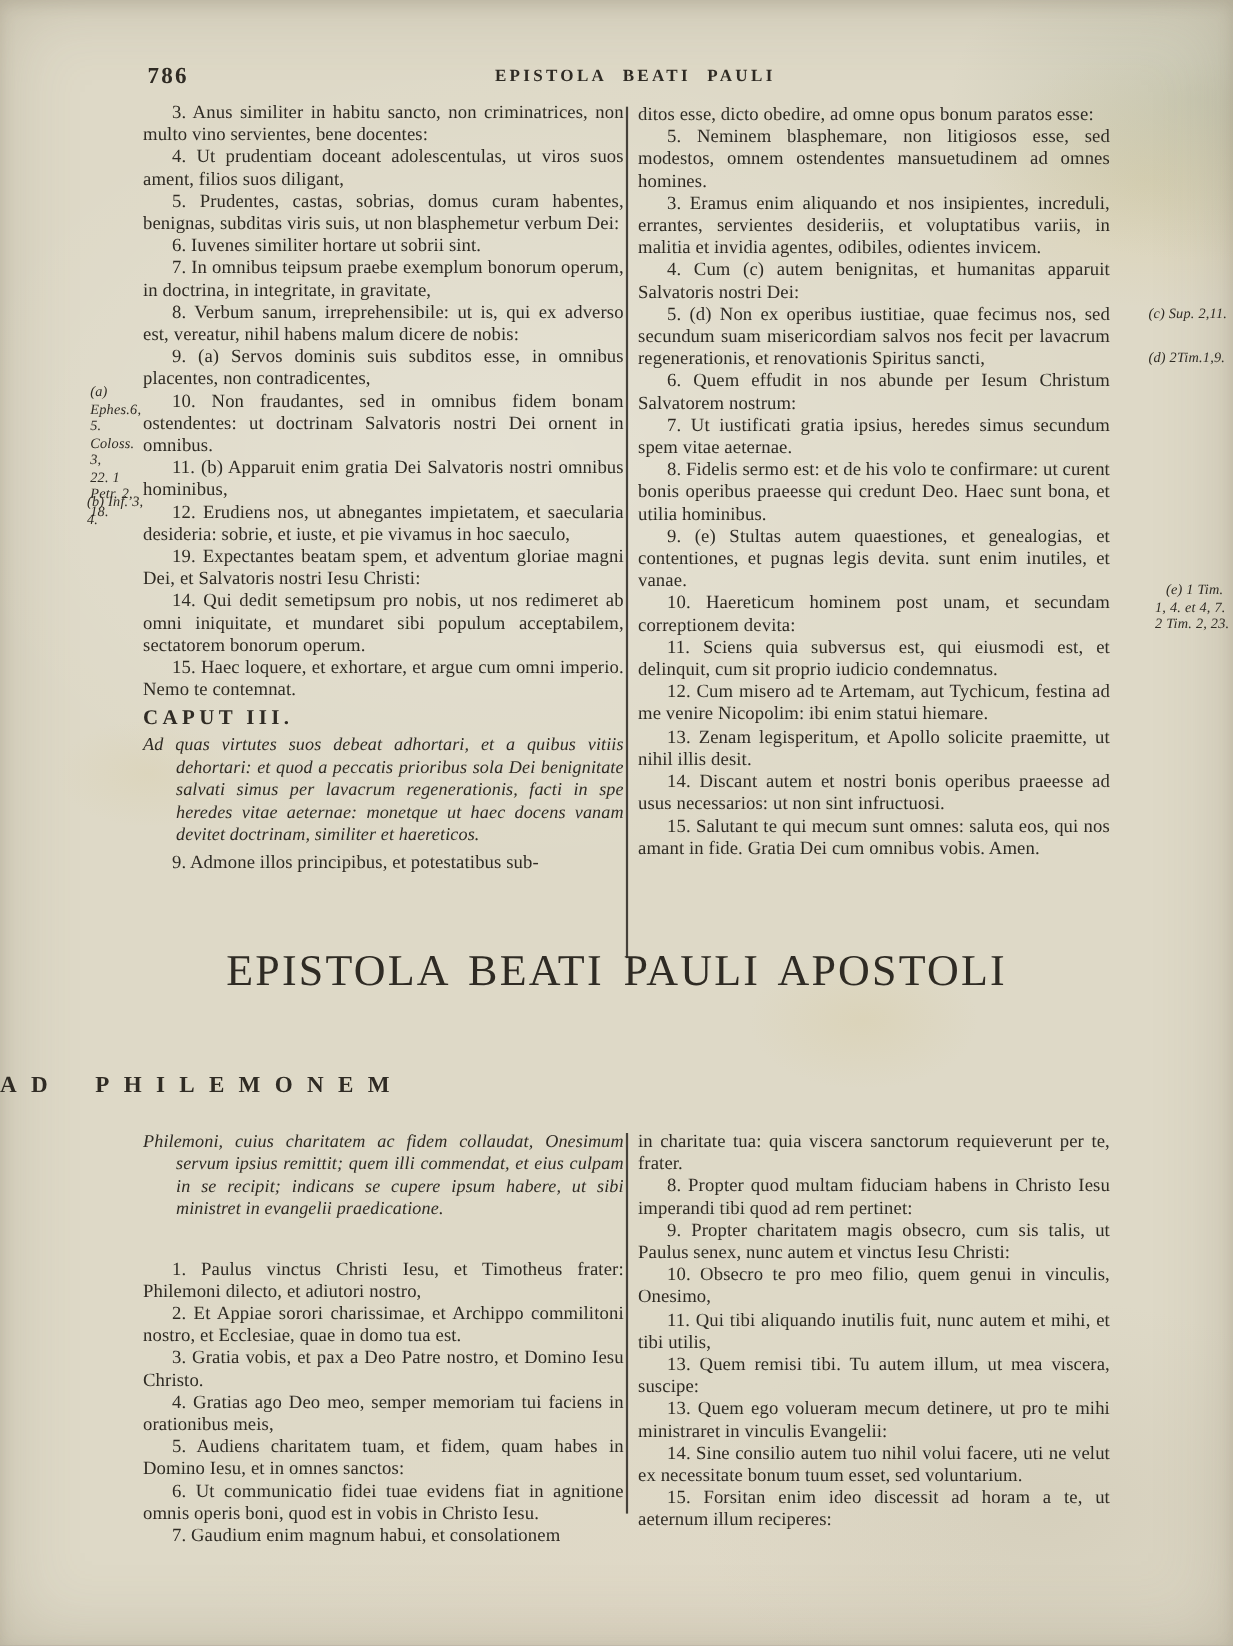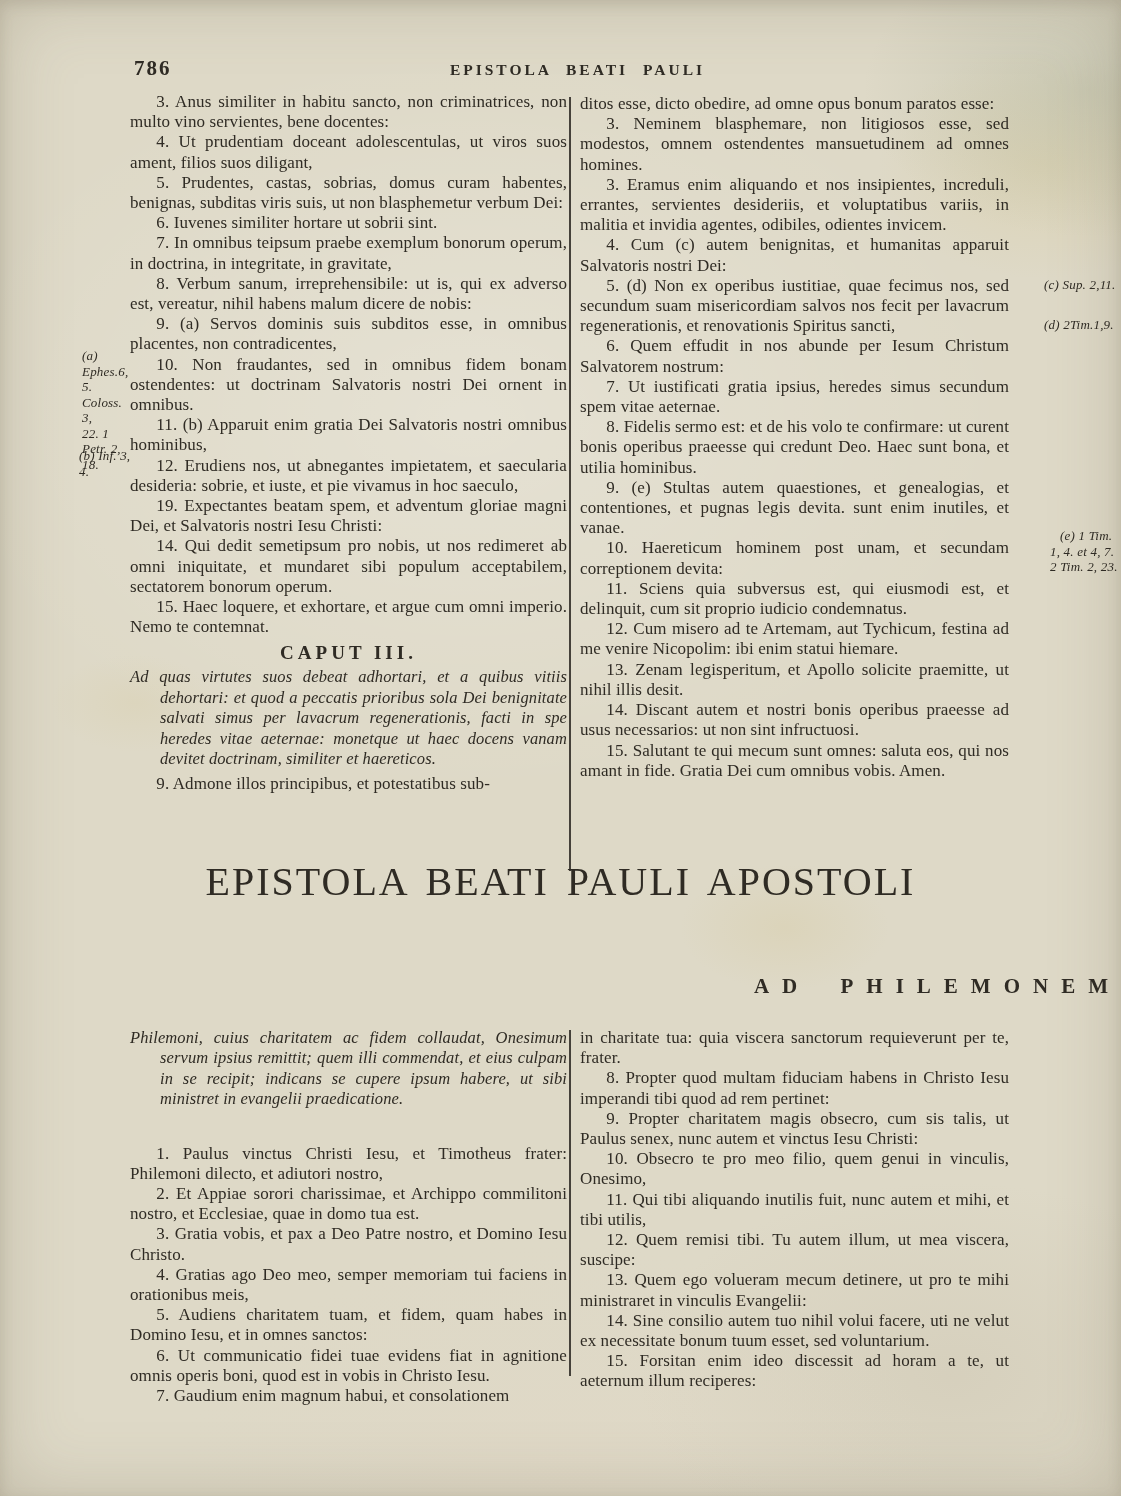--- a/index.html
+++ b/index.html
@@ -22,39 +22,39 @@
   .page-number { position:absolute; left:134px; top:56px; font-size:21px; font-weight:bold; letter-spacing:2px; }
   .running-header { position:absolute; left:34px; right:0; top:61px; text-align:center; font-size:15.5px; font-weight:bold; letter-spacing:3px; word-spacing:8px; }
 
   .col { position:absolute; }
   .verse { margin:0; font-size:17px; line-height:20.2px; text-align:justify; text-indent:1.55em; letter-spacing:0.1px; }
   .cont-first p:first-child { text-indent:0; }
 
   .titus-left  { left:130px; top:92px;  width:437px; }
   .titus-right { left:580px; top:94px;  width:429px; }
 
-  .caput-heading { margin:5px 0 3px; text-align:center; font-size:19px; font-weight:bold; letter-spacing:4px; }
+  .caput-heading { margin:5px 0 3px; font-size:19px; font-weight:bold; letter-spacing:4px; }
   .argument { margin:0; font-style:italic; font-size:16.5px; line-height:20.4px; text-align:justify; padding-left:30px; text-indent:-30px; letter-spacing:0.1px; }
   .titus-left .argument { margin-bottom:4px; }
 
   .divider { position:absolute; width:2px; background:#45413a; }
   .divider-top { left:569px; top:97px; height:774px; }
   .divider-bottom { left:569px; top:1030px; height:346px; }
 
   .margin-note { position:absolute; font-size:13px; font-style:italic; line-height:15.5px; letter-spacing:0.2px; }
   .margin-note span { display:block;margin-left:36px; }
   .mn-a { left:46px;  top:348px; width:86px; }
   .mn-b { left:43px;  top:448px; width:100px; }
   .mn-c { left:1008px; top:277px; width:110px; }
   .mn-d { left:1008px; top:317px; width:110px; }
   .mn-e { left:1014px; top:528px; width:104px; text-align:left; }
   .mn-e span:first-child { padding-left:10px; }
 
   .phil-title { position:absolute; left:0; width:100%; top:858px; margin:0; text-align:center; font-size:40px; font-weight:normal; letter-spacing:2px; word-spacing:6px; }
-  .phil-subtitle { position:absolute; left:0; width:100%; top:974px; margin:0; text-align:right; font-size:21px; font-weight:bold; letter-spacing:13px; word-spacing:12px; }
+  .phil-subtitle { position:absolute; left:0; width:100%; top:974px; margin:0; text-align:left; font-size:21px; font-weight:bold; letter-spacing:13px; word-spacing:12px; }
 
   .phil-left  { left:130px; top:1028px; width:437px; }
   .phil-right { left:580px; top:1028px; width:429px; }
   .phil-left .argument { margin-bottom:34px; }
 </style>
 </head>
 <body>
 
 <div class="page">
 
@@ -79,21 +79,21 @@
       </div>
     <h3 class="caput-heading">CAPUT III.</h3>
     <p class="argument">Ad quas virtutes suos debeat adhortari, et a quibus vitiis dehortari: et quod a peccatis prioribus sola Dei benignitate salvati simus per lavacrum regenerationis, facti in spe heredes vitae aeternae: monetque ut haec docens vanam devitet doctrinam, similiter et haereticos.</p>
     <div>
         <p class="verse">9. Admone illos principibus, et potestatibus sub-</p>
       </div>
   </div>
 
   <div class="col titus-right cont-first">
       <p class="verse">ditos esse, dicto obedire, ad omne opus bonum paratos esse:</p>
-      <p class="verse">3. Neminem blasphemare, non litigiosos esse, sed modestos, omnem ostendentes mansuetudinem ad omnes homines.</p>
+      <p class="verse">5. Neminem blasphemare, non litigiosos esse, sed modestos, omnem ostendentes mansuetudinem ad omnes homines.</p>
       <p class="verse">3. Eramus enim aliquando et nos insipientes, increduli, errantes, servientes desideriis, et voluptatibus variis, in malitia et invidia agentes, odibiles, odientes invicem.</p>
       <p class="verse">4. Cum (c) autem benignitas, et humanitas apparuit Salvatoris nostri Dei:</p>
       <p class="verse">5. (d) Non ex operibus iustitiae, quae fecimus nos, sed secundum suam misericordiam salvos nos fecit per lavacrum regenerationis, et renovationis Spiritus sancti,</p>
       <p class="verse">6. Quem effudit in nos abunde per Iesum Christum Salvatorem nostrum:</p>
       <p class="verse">7. Ut iustificati gratia ipsius, heredes simus secundum spem vitae aeternae.</p>
       <p class="verse">8. Fidelis sermo est: et de his volo te confirmare: ut curent bonis operibus praeesse qui credunt Deo. Haec sunt bona, et utilia hominibus.</p>
       <p class="verse">9. (e) Stultas autem quaestiones, et genealogias, et contentiones, et pugnas legis devita. sunt enim inutiles, et vanae.</p>
       <p class="verse">10. Haereticum hominem post unam, et secundam correptionem devita:</p>
       <p class="verse">11. Sciens quia subversus est, qui eiusmodi est, et delinquit, cum sit proprio iudicio condemnatus.</p>
       <p class="verse">12. Cum misero ad te Artemam, aut Tychicum, festina ad me venire Nicopolim: ibi enim statui hiemare.</p>
@@ -140,21 +140,21 @@
         <p class="verse">7. Gaudium enim magnum habui, et consolationem</p>
       </div>
   </div>
 
   <div class="col phil-right cont-first">
       <p class="verse">in charitate tua: quia viscera sanctorum requieverunt per te, frater.</p>
       <p class="verse">8. Propter quod multam fiduciam habens in Christo Iesu imperandi tibi quod ad rem pertinet:</p>
       <p class="verse">9. Propter charitatem magis obsecro, cum sis talis, ut Paulus senex, nunc autem et vinctus Iesu Christi:</p>
       <p class="verse">10. Obsecro te pro meo filio, quem genui in vinculis, Onesimo,</p>
       <p class="verse">11. Qui tibi aliquando inutilis fuit, nunc autem et mihi, et tibi utilis,</p>
-      <p class="verse">12. Quem remisi tibi. Tu autem illum, ut mea viscera, suscipe:</p>
+      <p class="verse">13. Quem remisi tibi. Tu autem illum, ut mea viscera, suscipe:</p>
       <p class="verse">13. Quem ego volueram mecum detinere, ut pro te mihi ministraret in vinculis Evangelii:</p>
       <p class="verse">14. Sine consilio autem tuo nihil volui facere, uti ne velut ex necessitate bonum tuum esset, sed voluntarium.</p>
       <p class="verse">15. Forsitan enim ideo discessit ad horam a te, ut aeternum illum reciperes:</p>
     </div>
 
   <div class="divider divider-bottom"></div>
 
 </div>
 
 </body></html>

